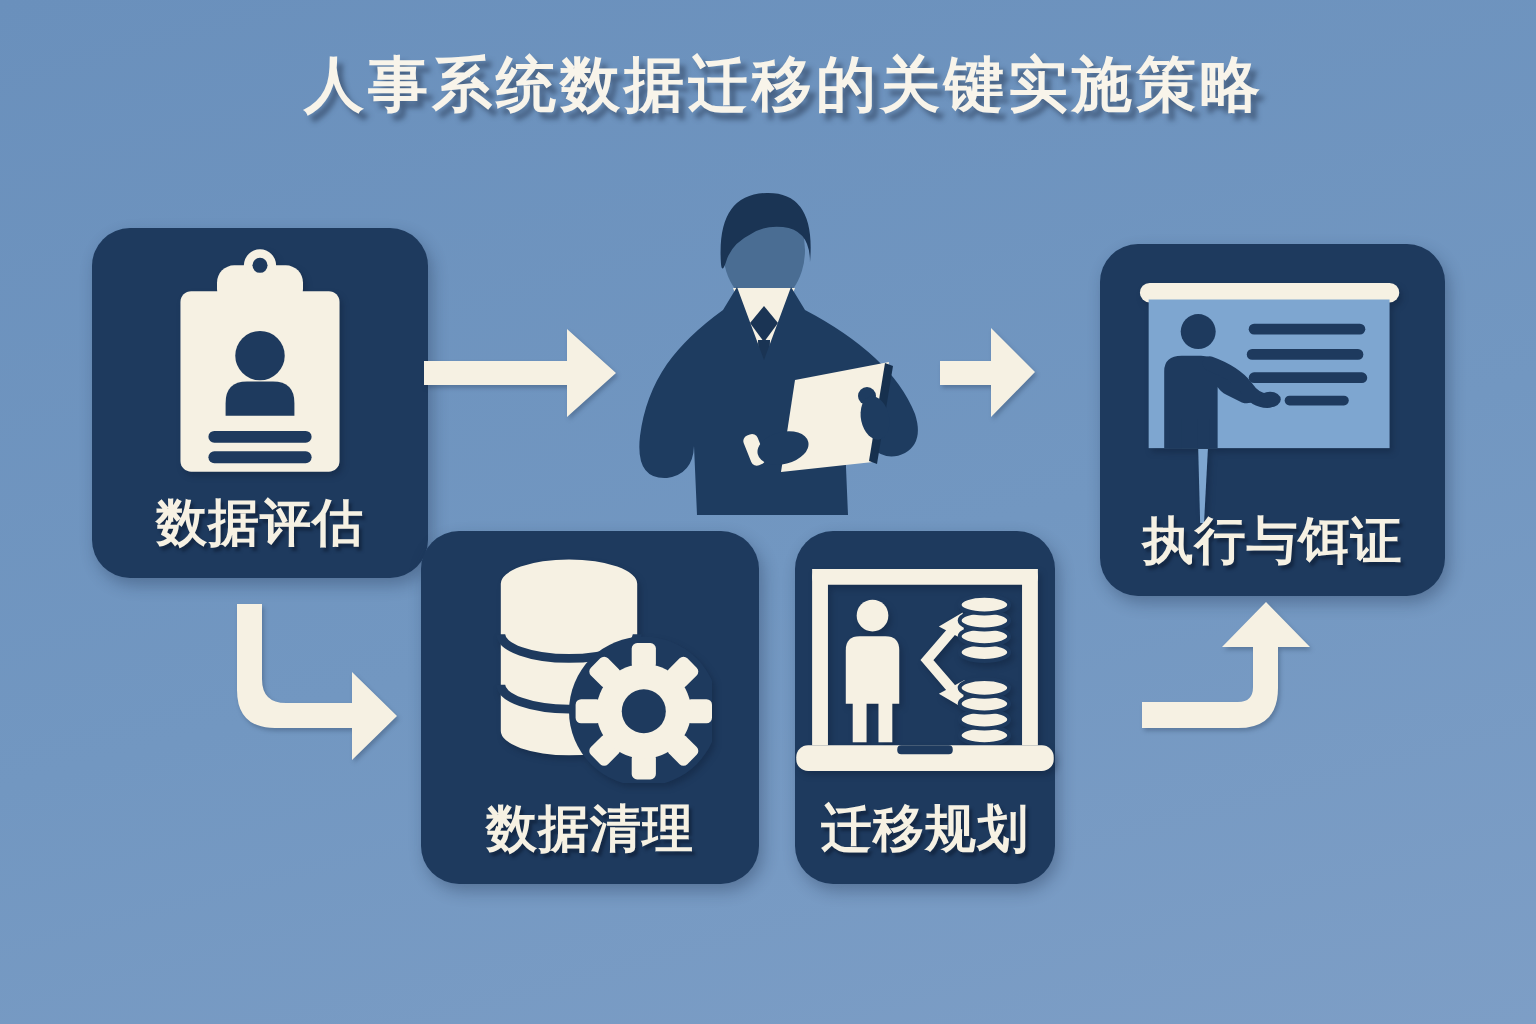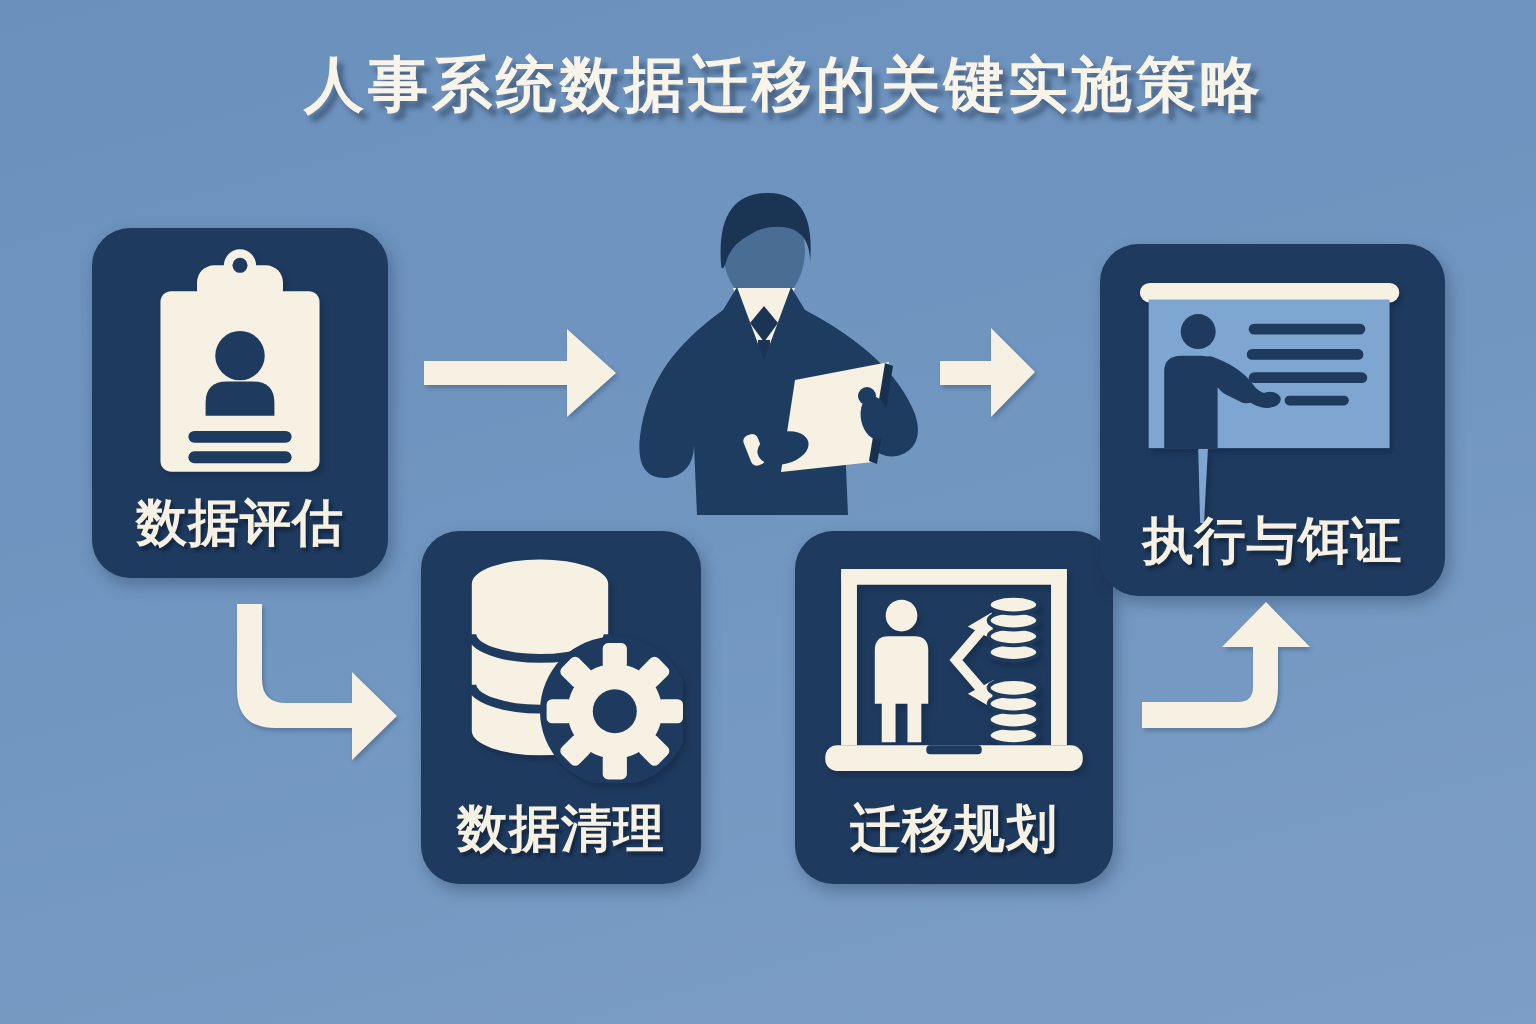--- a/index.html
+++ b/index.html
@@ -27,35 +27,35 @@
   .arrow{position:absolute;filter:drop-shadow(2px 3px 2px rgba(22,38,64,.28));}
   .figure{position:absolute;}
 </style>
 </head>
 <body>
 
 <div class="canvas">
 
   <div class="title">人事系统数据迁移的关键实施策略</div>
 
-  <div class="panel" style="left:92px;top:228px;width:296px;height:350px;">
+  <div class="panel" style="left:92px;top:228px;width:336px;height:350px;">
     <svg class="icon" style="top:20px;" width="172" height="226" viewBox="0 0 160 210">
       <rect x="6" y="40" width="148" height="168" rx="10" fill="#f6f1e3"></rect>
       <rect x="40" y="16" width="80" height="38" rx="16" fill="#f6f1e3"></rect>
       <circle cx="80" cy="16" r="15" fill="#f6f1e3"></circle>
       <circle cx="80" cy="16" r="7" fill="#1e3a5e"></circle>
       <circle cx="80" cy="100" r="23" fill="#1e3a5e"></circle>
       <path d="M48,156 L48,144 Q48,124 68,124 L92,124 Q112,124 112,144 L112,156 Z" fill="#1e3a5e"></path>
       <rect x="32" y="170" width="96" height="11" rx="5.5" fill="#1e3a5e"></rect>
       <rect x="32" y="189" width="96" height="11" rx="5.5" fill="#1e3a5e"></rect>
     </svg>
     <div class="label">数据评估</div>
   </div>
 
-  <div class="panel" style="left:421px;top:531px;width:280px;height:353px;">
+  <div class="panel" style="left:421px;top:531px;width:338px;height:353px;">
     <svg class="icon" style="top:26px;left:calc(50% + 12px);" width="220" height="226" viewBox="0 0 200 205">
       <path d="M8,24 a62,22 0 0 1 124,0 L132,158 a62,22 0 0 1 -124,0 Z" fill="#f6f1e3"></path>
       <path d="M8,70 a62,22 0 0 0 124,0" fill="none" stroke="#1e3a5e" stroke-width="8"></path>
       <path d="M8,116 a62,22 0 0 0 124,0" fill="none" stroke="#1e3a5e" stroke-width="8"></path>
       <circle cx="138" cy="140" r="68" fill="#1e3a5e"></circle>
       <g>
         <g fill="#f6f1e3">
           <rect x="127" y="78" width="22" height="24" rx="5"></rect>
           <rect x="127" y="178" width="22" height="24" rx="5" transform="rotate(180 138 190)"></rect>
           <rect x="76" y="129" width="24" height="22" rx="5"></rect>
@@ -65,21 +65,21 @@
           <rect x="127" y="78" width="22" height="24" rx="5" transform="rotate(225 138 140)"></rect>
           <rect x="127" y="78" width="22" height="24" rx="5" transform="rotate(315 138 140)"></rect>
         </g>
         <circle cx="138" cy="140" r="43" fill="#f6f1e3"></circle>
         <circle cx="138" cy="140" r="20" fill="#1e3a5e"></circle>
       </g>
     </svg>
     <div class="label">数据清理</div>
   </div>
 
-  <div class="panel" style="left:795px;top:531px;width:318px;height:353px;">
+  <div class="panel" style="left:795px;top:531px;width:260px;height:353px;">
     <svg class="icon" style="top:38px;" width="258" height="203" viewBox="0 0 260 205">
       <rect x="16" y="0" width="228" height="16" rx="7" fill="#f6f1e3"></rect>
       <rect x="16" y="0" width="16" height="178" fill="#f6f1e3"></rect>
       <rect x="228" y="0" width="16" height="178" fill="#f6f1e3"></rect>
       <g fill="#f6f1e3">
         <circle cx="77" cy="47" r="16"></circle>
         <path d="M50,136 L50,82 Q50,68 64,68 L90,68 Q104,68 104,82 L104,136 Z"></path>
         <rect x="57" y="130" width="14" height="45"></rect>
         <rect x="83" y="130" width="14" height="45"></rect>
       </g>

